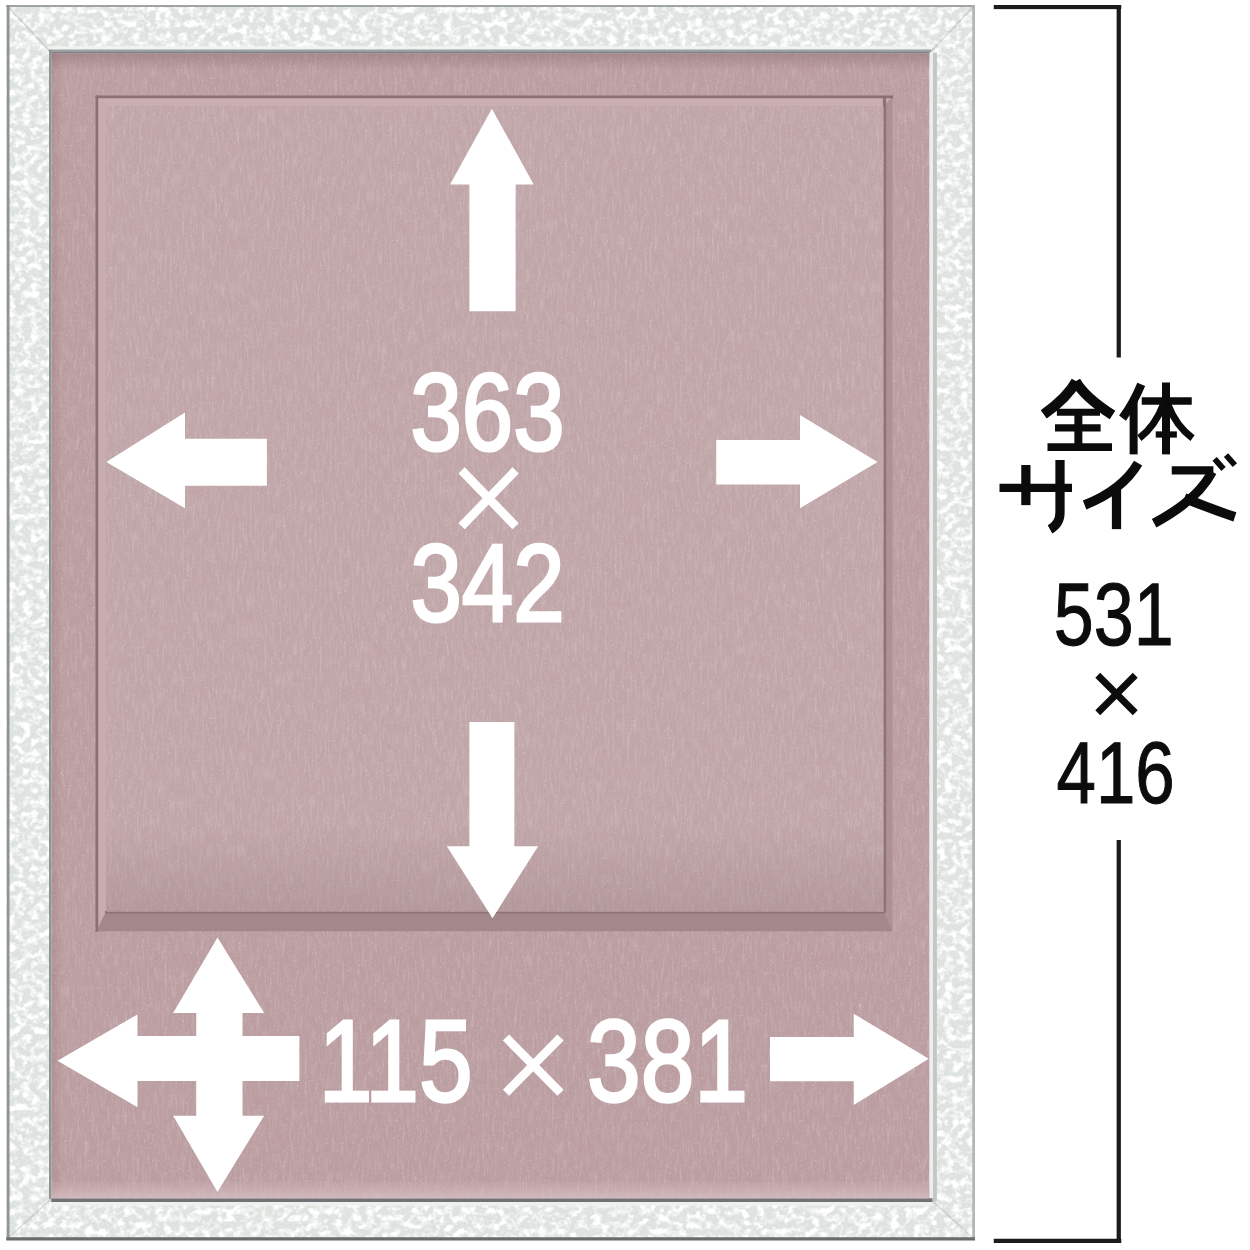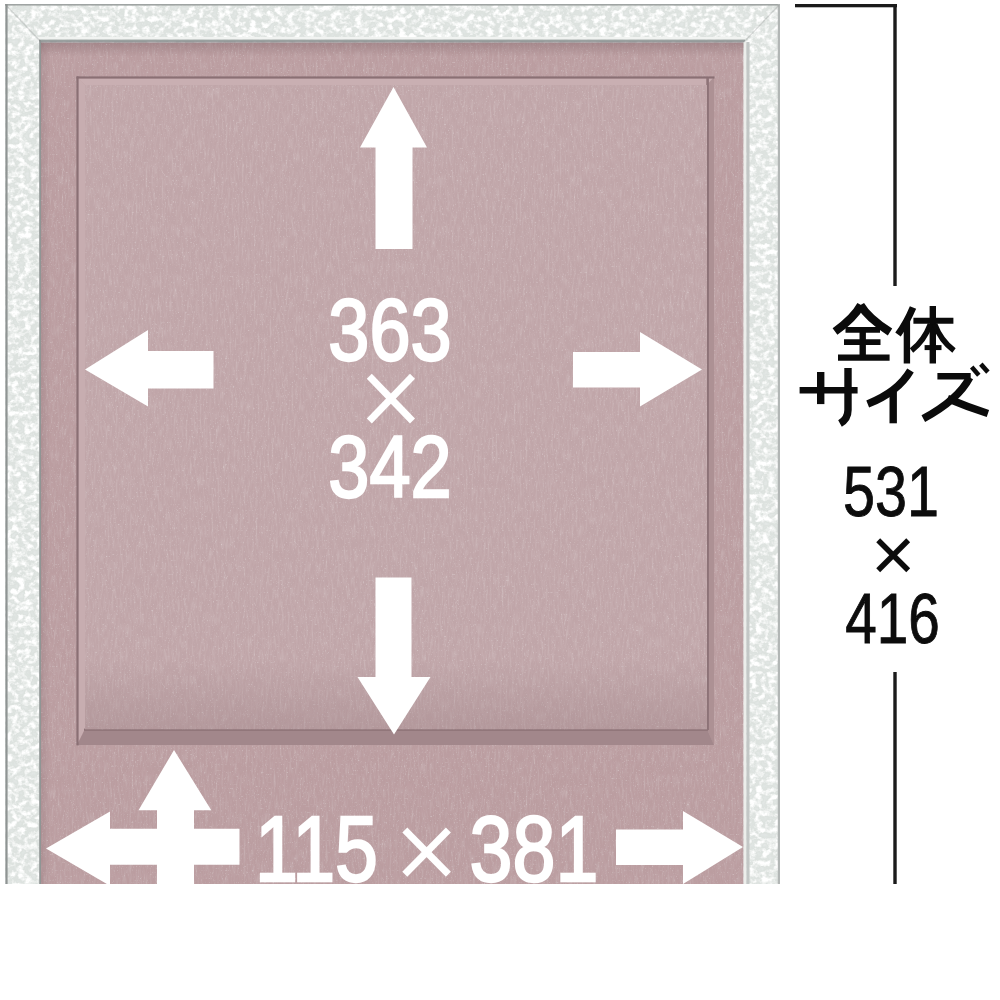--- a/index.html
+++ b/index.html
@@ -1,16 +1,16 @@
 <!DOCTYPE html>
 <html><head>
 <meta charset="utf-8">
 <style>
   html,body{margin:0;padding:0;background:#ffffff;}
-  .page{position:relative;width:1000px;height:884px;background:#22c55e;overflow:hidden;
+  .page{position:relative;width:1000px;height:1000px;background:#22c55e;overflow:hidden;
         font-family:"Liberation Sans", sans-serif;}
   svg{display:block;}
 </style>
 </head>
 <body>
 <div class="page">
 <svg width="1000" height="1000" viewBox="0 0 1000 1000" font-family="Liberation Sans, sans-serif" xmlns="http://www.w3.org/2000/svg">
 <defs>
   <filter id="marble" x="-2%" y="-2%" width="104%" height="104%">
     <feTurbulence type="fractalNoise" baseFrequency="0.16 0.18" numOctaves="3" seed="9" result="n"></feTurbulence>

